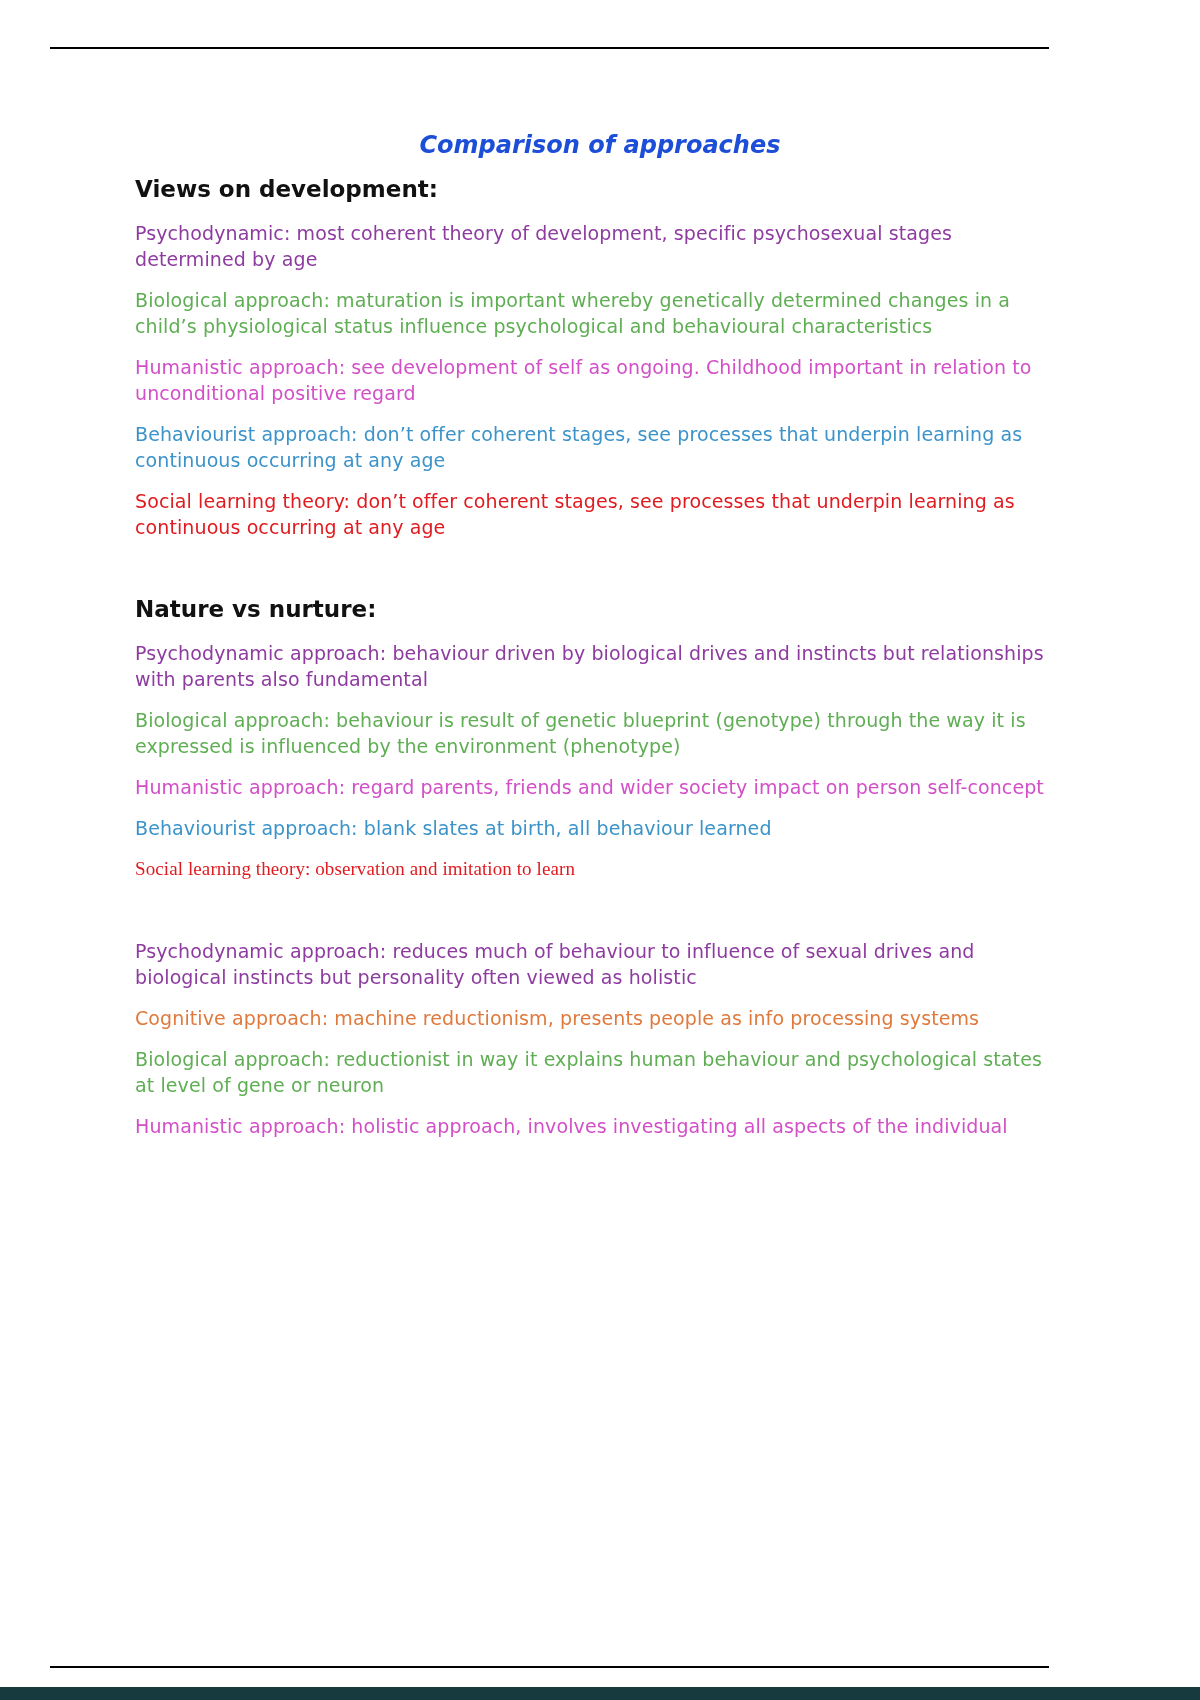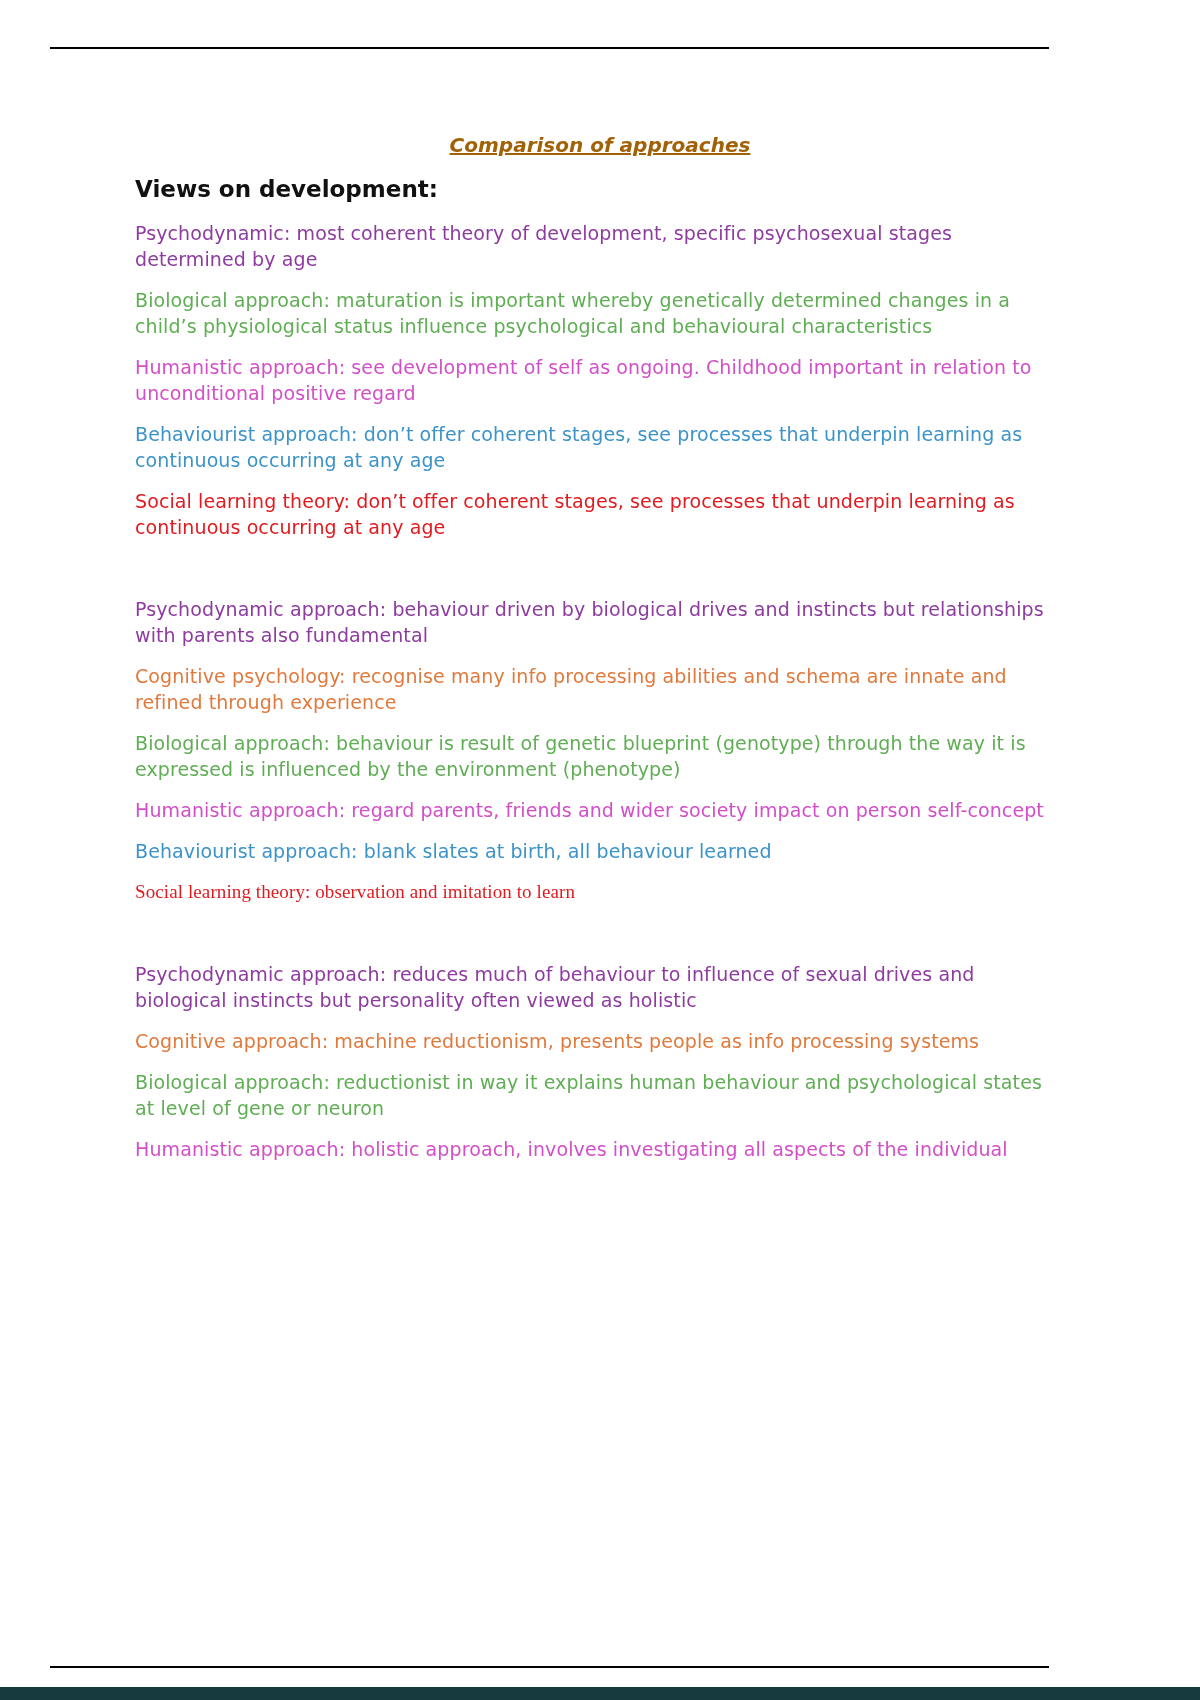--- a/index.html
+++ b/index.html
@@ -37,26 +37,25 @@
   .content {
     position: absolute;
     top: 0;
     left: 135px;
     width: 930px;
     padding-top: 132px;
   }
   h1.title {
     margin: 0 0 18px 0;
     text-align: center;
-    font-size: 20px;
+    font-size: 24px;
     line-height: 26px;
     font-weight: bold;
     font-style: italic;
-    color: #a16207;
-    text-decoration: underline;
+    color: #1d4ed8;
   }
   section { margin: 0; padding: 0; }
   section + section { margin-top: 56px; }
   h2.section-heading {
     margin: 0 0 18px 0;
     font-size: 23px;
     line-height: 26px;
     font-weight: bold;
     color: #111111;
   }
@@ -81,22 +80,22 @@
     <section>
       <h2 class="section-heading">Views on development:</h2>
       <p class="note" style="color: rgb(142, 59, 160);">Psychodynamic: most coherent theory of development, specific psychosexual stages determined by age</p>
       <p class="note" style="color: rgb(95, 174, 84);">Biological approach: maturation is important whereby genetically determined changes in a child’s physiological status influence psychological and behavioural characteristics</p>
       <p class="note" style="color: rgb(210, 79, 199);">Humanistic approach: see development of self as ongoing. Childhood important in relation to unconditional positive regard</p>
       <p class="note" style="color: rgb(59, 147, 201);">Behaviourist approach: don’t offer coherent stages, see processes that underpin learning as continuous occurring at any age</p>
       <p class="note" style="color: rgb(224, 27, 32);">Social learning theory: don’t offer coherent stages, see processes that underpin learning as continuous occurring at any age</p>
     </section>
 
     <section>
+      <h2 class="section-heading">Nature vs nurture:</h2>
       <p class="note" style="color: rgb(142, 59, 160);">Psychodynamic approach: behaviour driven by biological drives and instincts but relationships with parents also fundamental</p>
-      <p class="note" style="color: rgb(224, 121, 60);">Cognitive psychology: recognise many info processing abilities and schema are innate and refined through experience</p>
       <p class="note" style="color: rgb(95, 174, 84);">Biological approach: behaviour is result of genetic blueprint (genotype) through the way it is expressed is influenced by the environment (phenotype)</p>
       <p class="note" style="color: rgb(210, 79, 199);">Humanistic approach: regard parents, friends and wider society impact on person self-concept</p>
       <p class="note" style="color: rgb(59, 147, 201);">Behaviourist approach: blank slates at birth, all behaviour learned</p>
       <p class="note" style="color: rgb(224, 27, 32); font-family: Liberation Serif, serif;">Social learning theory: observation and imitation to learn</p>
     </section>
 
     <section>
       <p class="note" style="color: rgb(142, 59, 160);">Psychodynamic approach: reduces much of behaviour to influence of sexual drives and biological instincts but personality often viewed as holistic</p>
       <p class="note" style="color: rgb(224, 121, 60);">Cognitive approach: machine reductionism, presents people as info processing systems</p>
       <p class="note" style="color: rgb(95, 174, 84);">Biological approach: reductionist in way it explains human behaviour and psychological states at level of gene or neuron</p>

